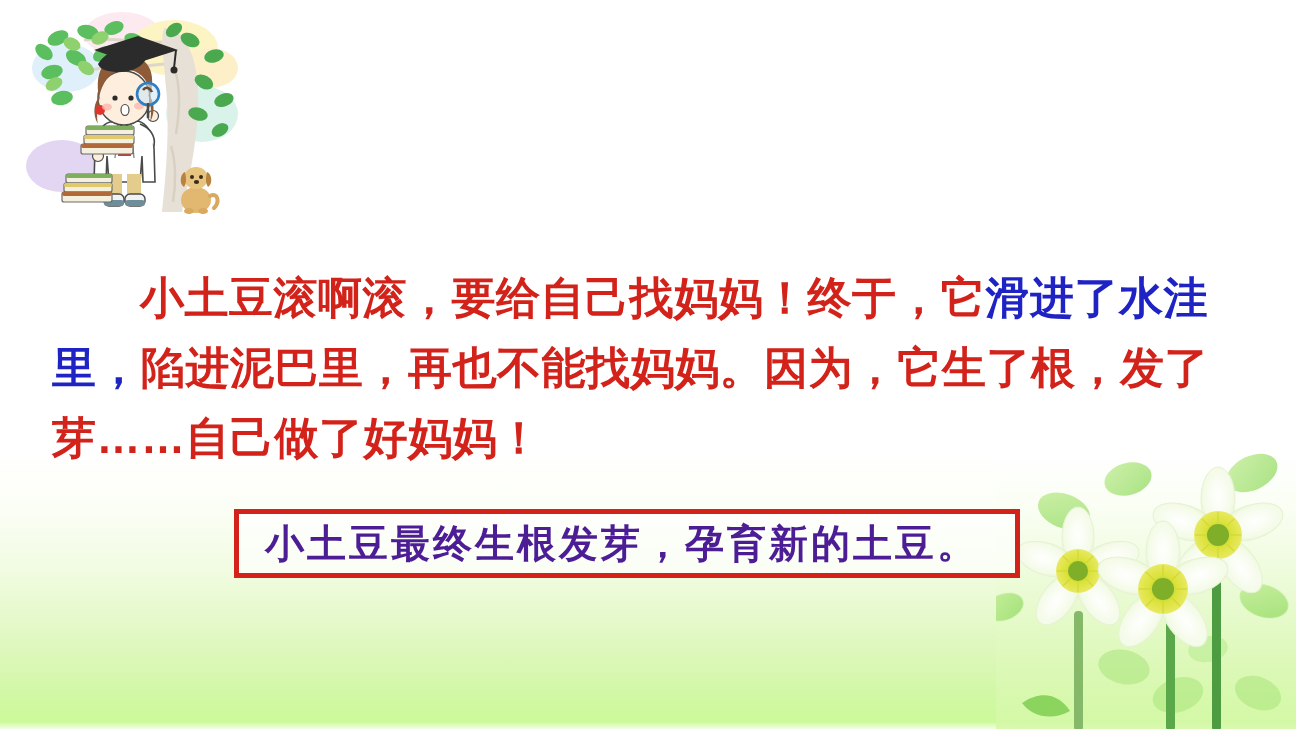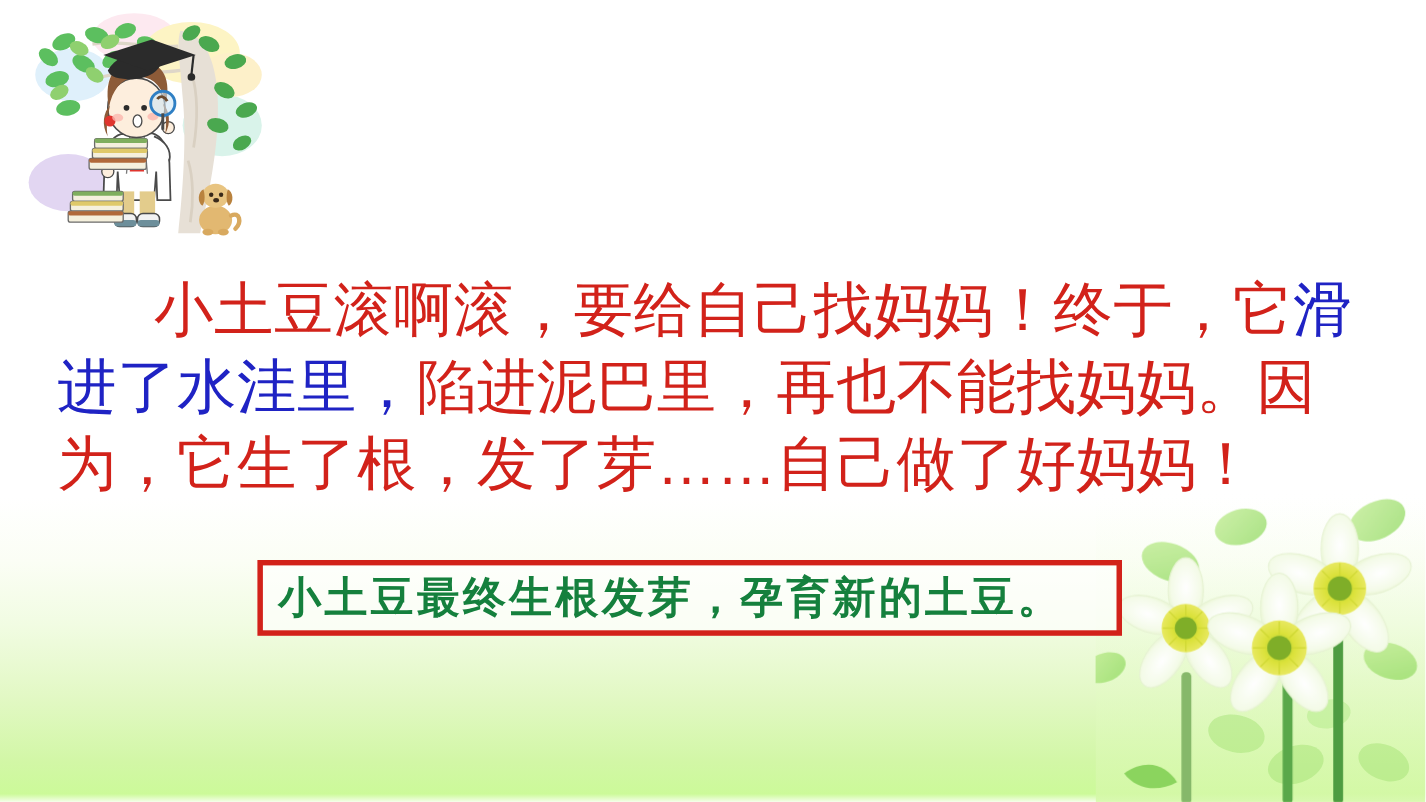--- a/index.html
+++ b/index.html
@@ -44,26 +44,26 @@
     position: absolute;
     right: 0;
     bottom: 0;
     width: 300px;
     height: 290px;
   }
   
   .paragraph {
     position: absolute;
     left: 52px;
-    top: 247px;
+    top: 263px;
     width: 1215px;
-    font-size: 54px;
+    font-size: 44px;
     line-height: 70px;
     letter-spacing: 0.5px;
-    font-weight: normal;
+    font-weight: bold;
     font-family: "Liberation Sans", "DejaVu Sans", sans-serif;
     white-space: pre-wrap;
   }
   .t-red   { color: #d2221a; }
   .t-blue  { color: #1f23c4; }
   .indent  { display: inline-block; width: 88px; }
   
   .summary-box {
     position: absolute;
     left: 234px;
@@ -71,27 +71,27 @@
     width: 786px;
     height: 69px;
     box-sizing: border-box;
     border: 5px solid #d2221a;
     background: rgba(255,255,255,0.65);
     display: flex;
     align-items: center;
     justify-content: flex-start;
   }
   .summary-text {
-    color: #15803d;
+    color: #4c1d95;
     font-size: 39px;
     line-height: 44px;
     font-weight: bold;
     font-family: "Liberation Serif", "DejaVu Serif", serif;
     letter-spacing: 3px;
-    padding-left: 14px;
+    padding-left: 26px;
     white-space: nowrap;
   }
 </style>
 </head>
 <body>
 
 <div class="slide">
 
   <div class="bg-gradient"></div>
 

